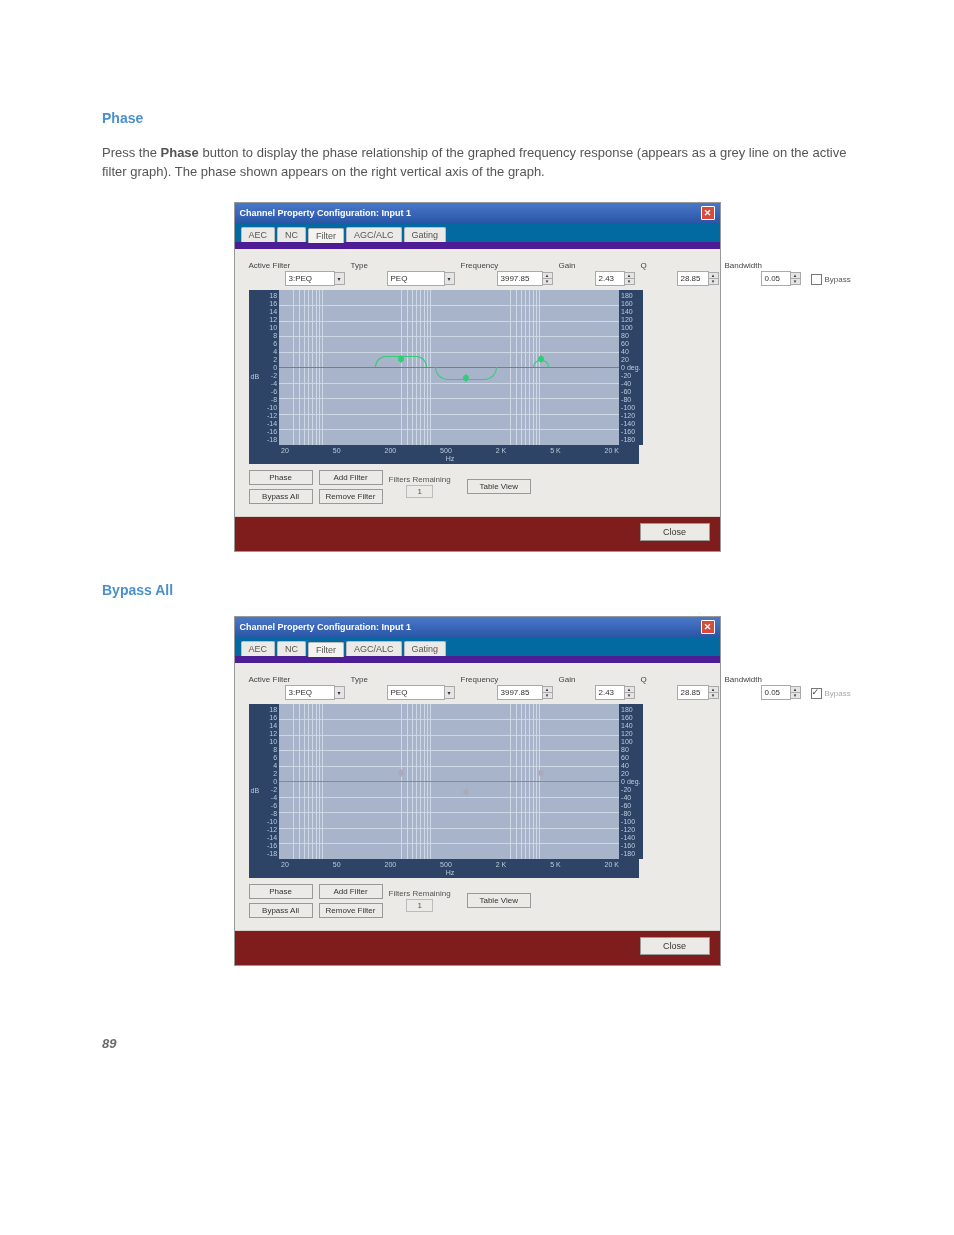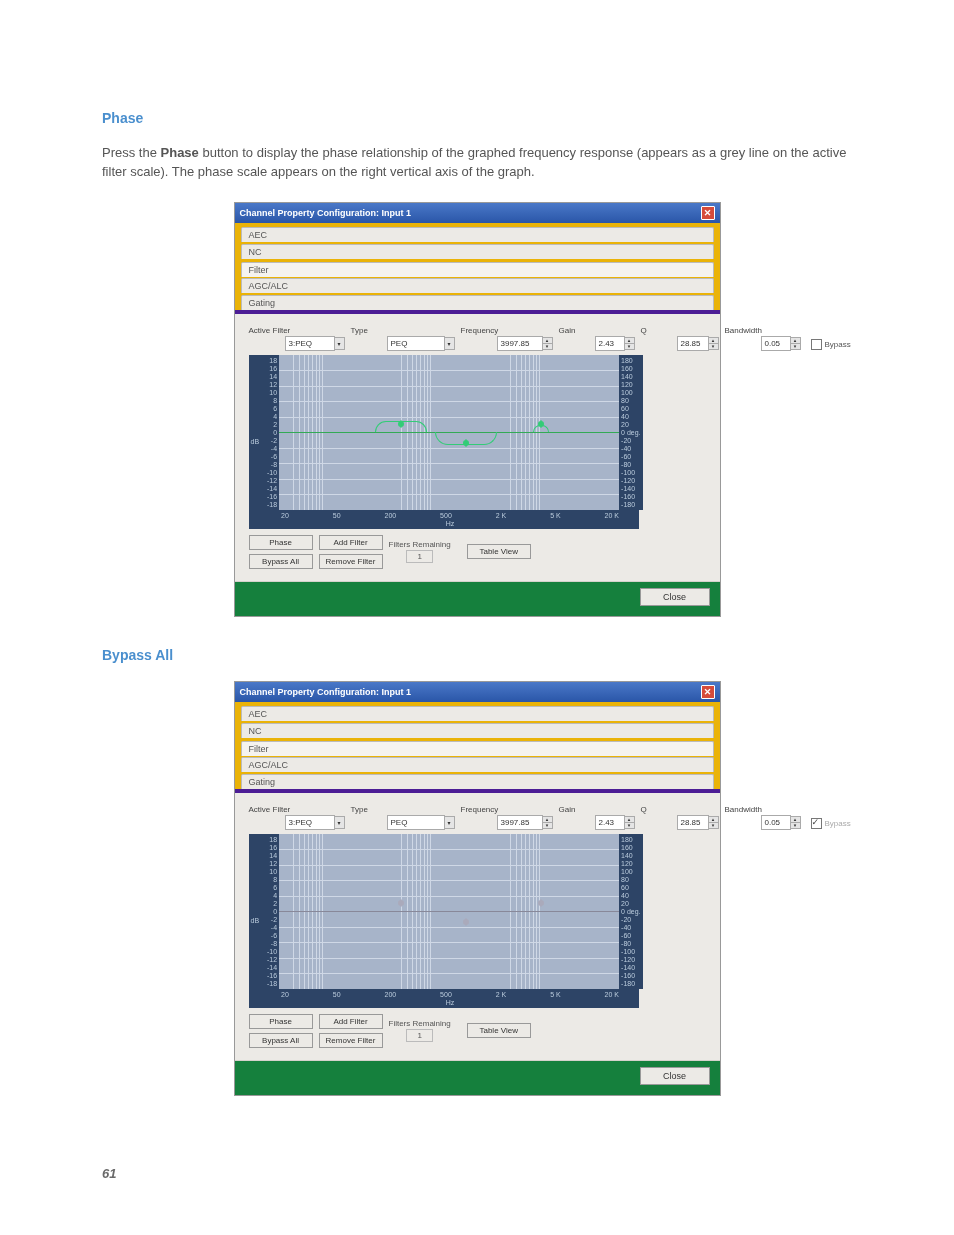--- a/index.html
+++ b/index.html
@@ -5,21 +5,21 @@
   html,body{margin:0;padding:0;background:#fff;font-family:Arial,Helvetica,sans-serif;color:#333;}
   .page{width:750px;margin:0 auto;padding:110px 0 40px 0;}
   .sec-title{color:#4a8fce;font-weight:bold;font-size:14px;margin:0 0 18px 0;}
   .body-text{font-size:13px;line-height:1.45;color:#555;margin:0 0 20px 0;}
   .body-text b{color:#555;}
   .fig-wrap{display:flex;justify-content:center;margin:0 0 30px 0;}
 
   .dlg{width:485px;border:1px solid #999;background:#eceae6;font-size:9px;}
   .dlg-title{background:linear-gradient(#4a78c8,#2a56a8);color:#fff;font-weight:bold;padding:3px 5px;display:flex;justify-content:space-between;align-items:center;height:14px;}
   .dlg-title .x{width:12px;height:12px;background:#d64b3a;color:#fff;border:1px solid #fff;display:flex;align-items:center;justify-content:center;font-size:9px;border-radius:1px;}
-  .tabs{display:flex;gap:2px;padding:4px 6px 0 6px;border-bottom:4px solid #4c1d95;background:#eab308;font-size:9px;color:#555;flex-direction:column;}
+  .tabs{display:flex;gap:2px;padding:4px 6px 0 6px;border-bottom:7px solid #4c1d95;background:#0369a1;font-size:9px;color:#555;}
   .tab{padding:2px 7px;border:1px solid #bbb;border-bottom:none;background:#eceae6;border-radius:2px 2px 0 0;}
   .tab.sel{background:#f5f3ef;position:relative;top:1px;}
   .dlg-body{padding:12px 14px;}
 
   .ctl-row{display:flex;gap:6px;align-items:flex-end;margin-bottom:3px;}
   .ctl{display:flex;flex-direction:column;}
   .ctl label{font-size:8px;color:#444;margin-bottom:1px;}
   .fld{border:1px solid #aaa;background:#fff;padding:1px 3px;font-size:8px;height:11px;display:flex;align-items:center;box-sizing:content-box;}
   .dd{display:flex;align-items:center;margin-left:36px;}
   .dd .arrow{width:9px;height:11px;border:1px solid #aaa;border-left:none;background:#e5e5e5;display:flex;align-items:center;justify-content:center;font-size:6px;}
@@ -48,33 +48,33 @@
   .x-ax{display:flex;justify-content:space-between;font-size:7px;color:#bcd;background:#2d4466;padding:2px 20px 1px 20px;margin-top:0;}
   .x-ax-wrap{width:378px;margin-left:0;}
   .hz-lbl{text-align:center;font-size:7px;color:#bcd;background:#2d4466;padding-bottom:2px;}
 
   .btn-row{display:flex;align-items:center;gap:6px;margin-top:6px;}
   .btn{border:1px solid #999;background:#eceae6;padding:2px 6px;font-size:8px;min-width:50px;text-align:center;}
   .btn-col{display:flex;flex-direction:column;gap:4px;}
   .fr-block{display:flex;flex-direction:column;align-items:center;font-size:8px;color:#555;}
   .fr-block .count{border:1px solid #bbb;padding:1px 10px;margin-top:1px;}
 
-  .dlg-footer{display:flex;justify-content:flex-end;padding:6px 10px 10px 10px;border-top:1px solid #d5d2cc;background:#15803d;}
+  .dlg-footer{display:flex;justify-content:flex-end;padding:6px 10px 10px 10px;border-top:1px solid #d5d2cc;background:#7f1d1d;}
   .dlg-footer .btn{min-width:52px;padding:3px 8px;font-size:9px;}
 
   .pg-num{font-weight:bold;font-style:italic;color:#6a6a6a;font-size:13px;margin-top:70px;}
 </style>
 </head>
 <body>
 
 <div class="page">
 
   <div class="sec-title">Phase</div>
   <p class="body-text">
-    <span>Press the </span><b>Phase</b><span> button to display the phase relationship of the graphed frequency response (appears as a grey line on the active filter scale). The phase scale appears on the right vertical axis of the graph.</span>
+    <span>Press the </span><b>Phase</b><span> button to display the phase relationship of the graphed frequency response (appears as a grey line on the active filter graph). The phase shown appears on the right vertical axis of the graph.</span>
   </p>
 
   <div class="fig-wrap">
 
     <div class="dlg">
       <div class="dlg-title">
         <span>Channel Property Configuration: Input 1</span>
         <span class="x">✕</span>
       </div>
       <div class="tabs">
@@ -476,14 +476,14 @@
           </div>
           <div class="btn" style="margin-left:10px">Table View</div>
         </div>
       </div>
       <div class="dlg-footer">
         <div class="btn">Close</div>
       </div>
     </div>
   </div>
 
-  <div class="pg-num">61</div>
+  <div class="pg-num">89</div>
 </div>
 
 </body></html>

